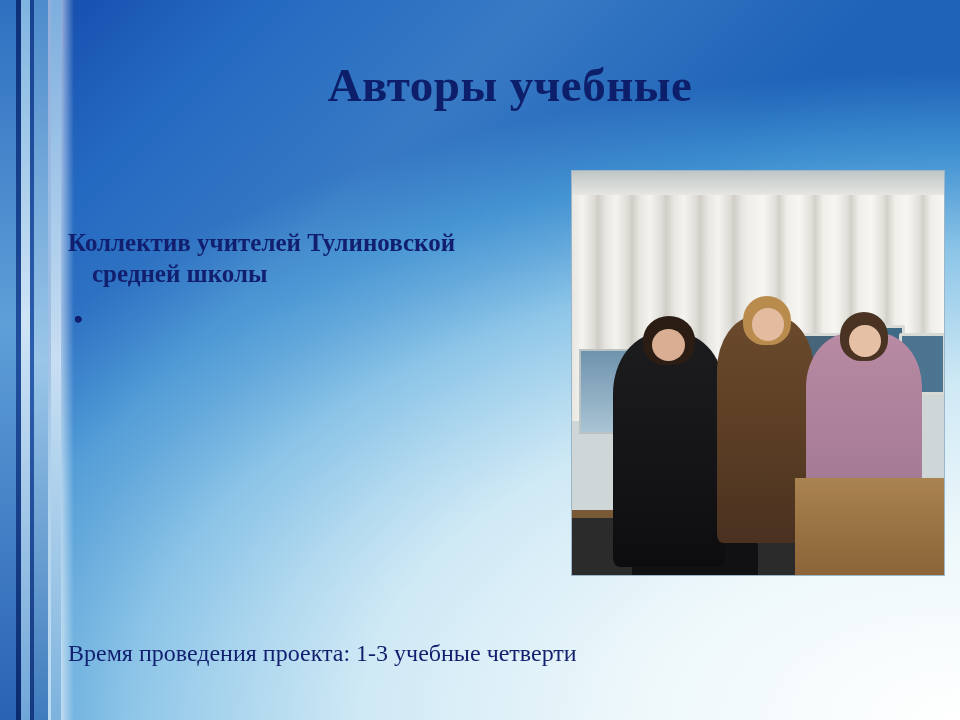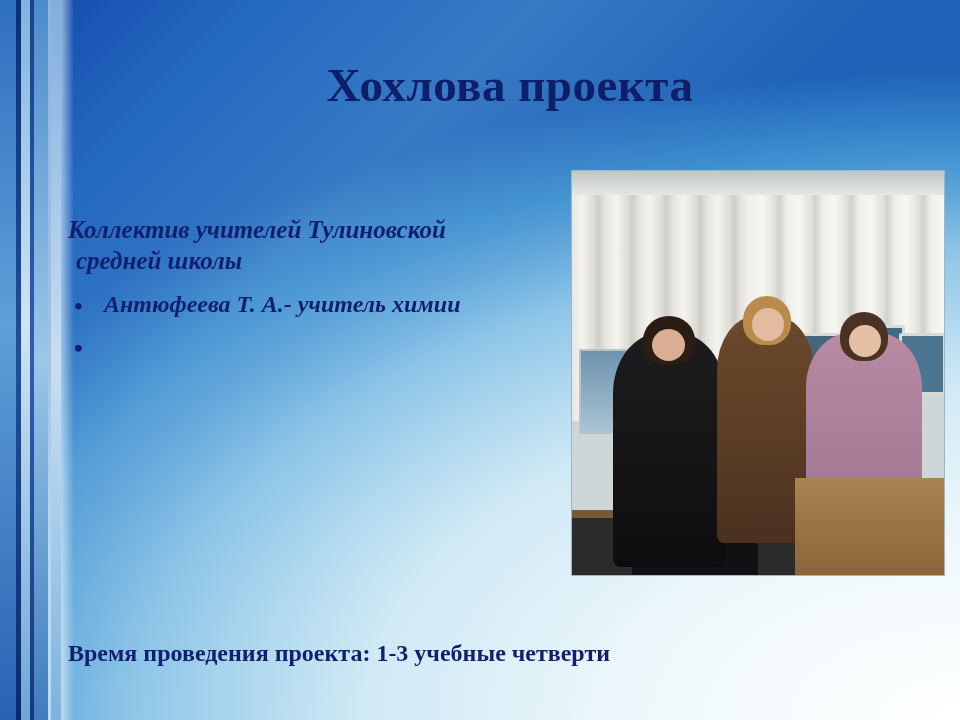--- a/index.html
+++ b/index.html
@@ -57,36 +57,35 @@
     font-size: 47px;
     font-weight: bold;
     color: #0d1f6b;
     letter-spacing: 0.5px;
     white-space: nowrap;
   }
 
   .body-text {
     position: absolute;
     left: 68px;
-    top: 215px;
+    top: 228px;
     width: 470px;
     color: #111f6e;
     font-weight: bold;
-    font-style: italic;
   }
   .lead {
     font-size: 25px;
     line-height: 1.22;
     margin: 0 0 14px 0;
     text-indent: 0;
     padding-left: 0;
   }
   .lead .cont {
     display: block;
-    padding-left: 8px;
+    padding-left: 24px;
   }
   ul.bullets {
     list-style: none;
     margin: 0;
     padding: 0;
   }
   ul.bullets li {
     position: relative;
     padding-left: 36px;
     font-size: 24px;
@@ -100,21 +99,21 @@
     font-size: 24px;
     line-height: 1.2;
   }
 
   .footer {
     position: absolute;
     left: 68px;
     top: 640px;
     width: 820px;
     font-size: 24px;
-    font-weight: bold;
+    font-weight: normal;
     color: #111f6e;
   }
 
   
   .photo {
     position: absolute;
     left: 571px;
     top: 170px;
     width: 372px;
     height: 404px;
@@ -223,31 +222,30 @@
     <div class="bar b1"></div>
     <div class="bar b2"></div>
     <div class="bar b3"></div>
     <div class="bar b4"></div>
     <div class="bar b5"></div>
     <div class="bar b6"></div>
     <div class="bar b7"></div>
     <div class="bar b8"></div>
   </div>
 
-  <div class="title">Хохлова проекта</div>
+  <div class="title">Авторы учебные</div>
 
   <div class="body-text">
     <p class="lead">
       <span>Коллектив учителей Тулиновской</span>
       <span class="cont">средней школы</span>
     </p>
     <ul class="bullets">
       <li>
         <span class="dot">•</span>
-        <span>Антюфеева Т. А.- учитель химии</span>
       </li>
       <li>
         <span class="dot">•</span>
       </li>
       <li>
         <span class="dot">•</span>
       </li>
       <li>
         <span class="dot">•</span>
       </li>

